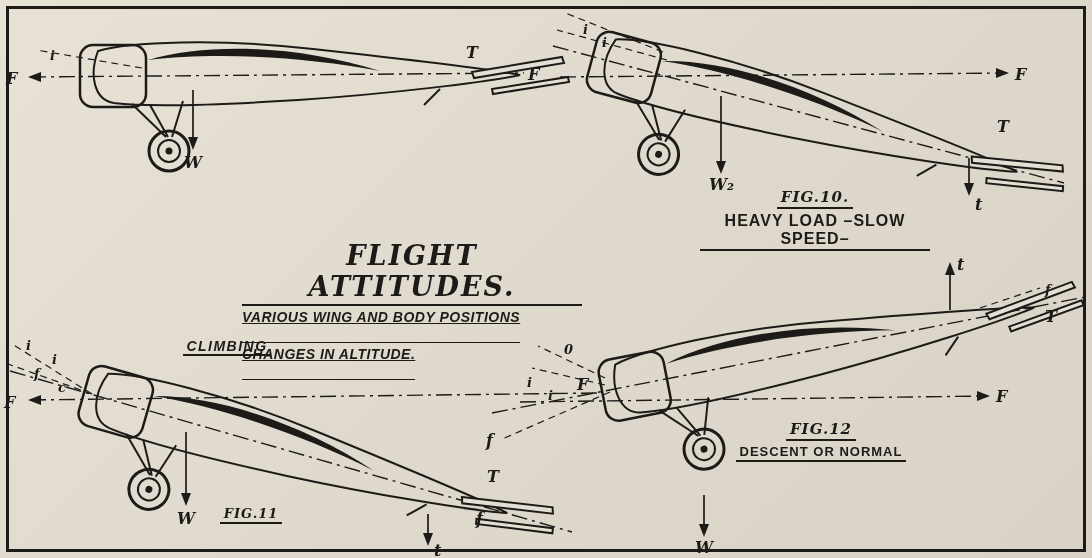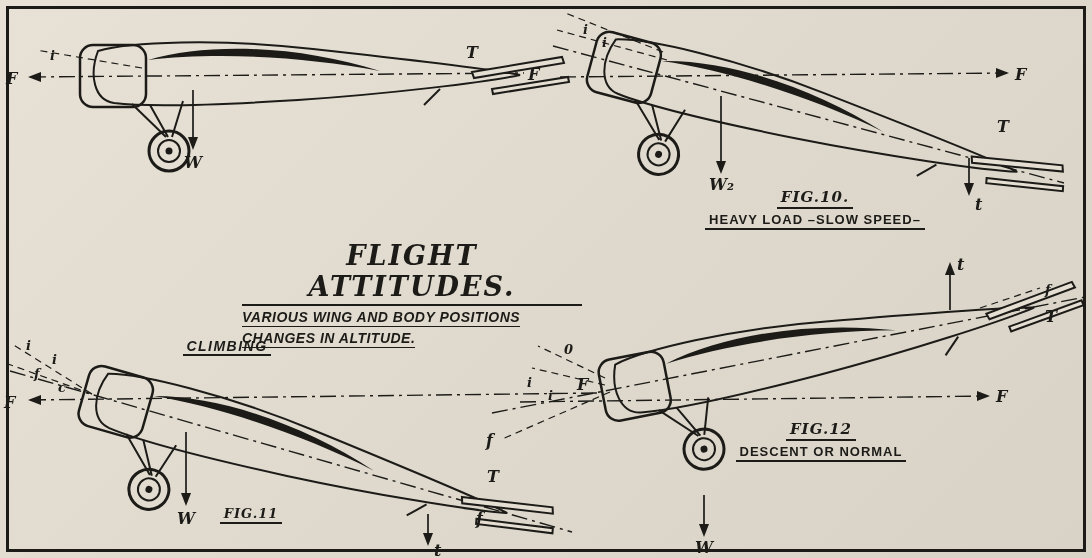--- a/index.html
+++ b/index.html
@@ -13,21 +13,21 @@
   .force{stroke:#1c1b18;stroke-width:1.7;fill:none;}
   .head{fill:#1c1b18;stroke:none;}
   .caption{position:absolute;text-align:center;font-weight:bold;letter-spacing:1px;}
   .caption .u{display:inline-block;border-bottom:2px solid #1c1b18;padding:0 4px 1px 4px;}
   .fignum{font-size:15px;font-family:"DejaVu Serif",serif;font-style:italic;}
   .figname{font-size:13px;margin-top:3px;}
   #title-block{position:absolute;left:242px;top:222px;width:340px;}
   #title-main{font:italic bold 27px "DejaVu Serif",serif;letter-spacing:2px;text-align:center;}
   #title-main .u{display:inline-block;border-bottom:2px solid #1c1b18;padding:0 6px 2px 6px;margin-top:18px;}
   .subline{font-style:italic;font-weight:bold;font-size:14px;letter-spacing:.5px;margin-top:3px;}
-  .subline .u{display:inline-block;border-bottom:1.5px solid #1c1b18;padding-bottom:1px;}
+  .subline .u{display:inline-block;border-bottom:1.5px solid #1c1b18;padding-bottom:17px;text-decoration:underline;}
   #climbing-heading{position:absolute;left:148px;top:338px;width:130px;text-align:center;font-weight:bold;font-size:14px;letter-spacing:1.5px;font-style:italic;}
   #climbing-heading .u{display:inline-block;border-bottom:2px solid #1c1b18;padding:0 3px 0 3px;margin-left:28px;}
 </style>
 </head>
 <body>
 
 <div id="page">
   <div id="frame"></div>
 
   <svg width="0" height="0" style="position:absolute">
@@ -123,21 +123,21 @@
     <text class="lbl-sm" x="84" y="104">0</text>
     <text class="lbl-sm" x="47" y="137">i</text>
     <text class="lbl-sm" x="68" y="150">i</text>
     <text class="lbl" x="6" y="196">f</text>
     <text class="lbl" x="215" y="303">W</text>
   </svg>
 
 
   <div class="caption" style="left:700px;top:188px;width:230px">
     <div class="fignum"><span class="u">FIG.10.</span></div>
-    <div class="figname" style="font-size:13px"><span class="u">HEAVY LOAD –SLOW SPEED–</span></div>
+    <div class="figname" style="font-size:16px"><span class="u">HEAVY LOAD –SLOW SPEED–</span></div>
   </div>
 
   <div id="title-block">
     <div id="title-main">
       <span class="u">FLIGHT ATTITUDES.</span>
     </div>
     <div class="subline"><span class="u">VARIOUS WING AND BODY POSITIONS</span></div>
     <div class="subline"><span class="u">CHANGES IN ALTITUDE.</span></div>
   </div>
 

